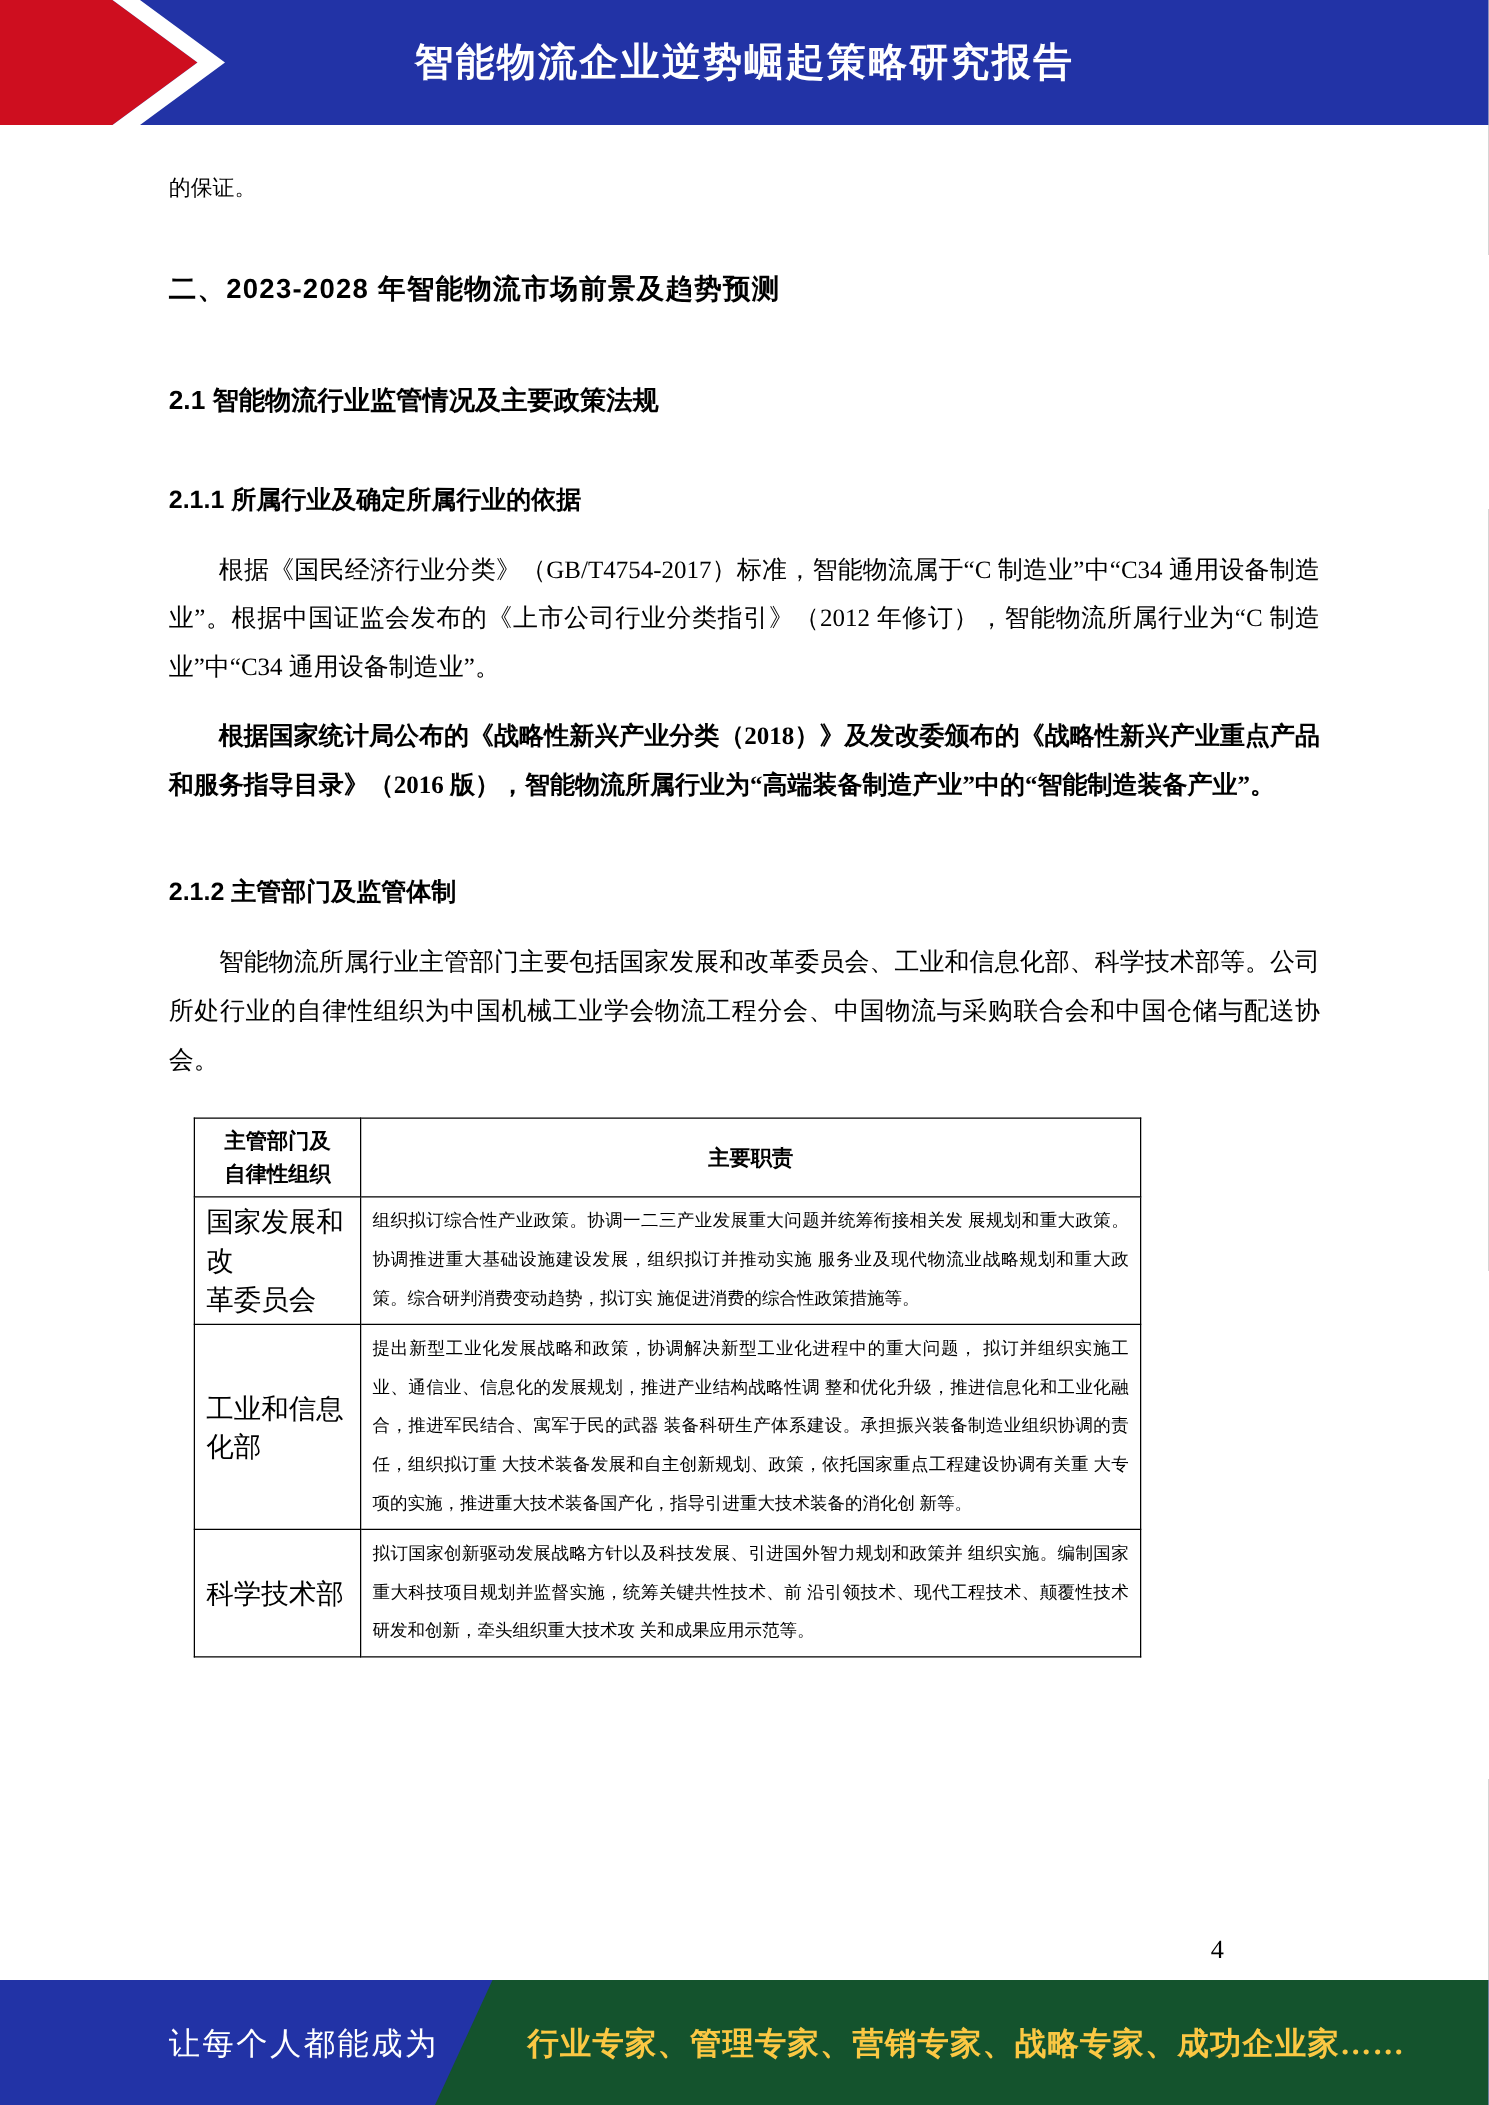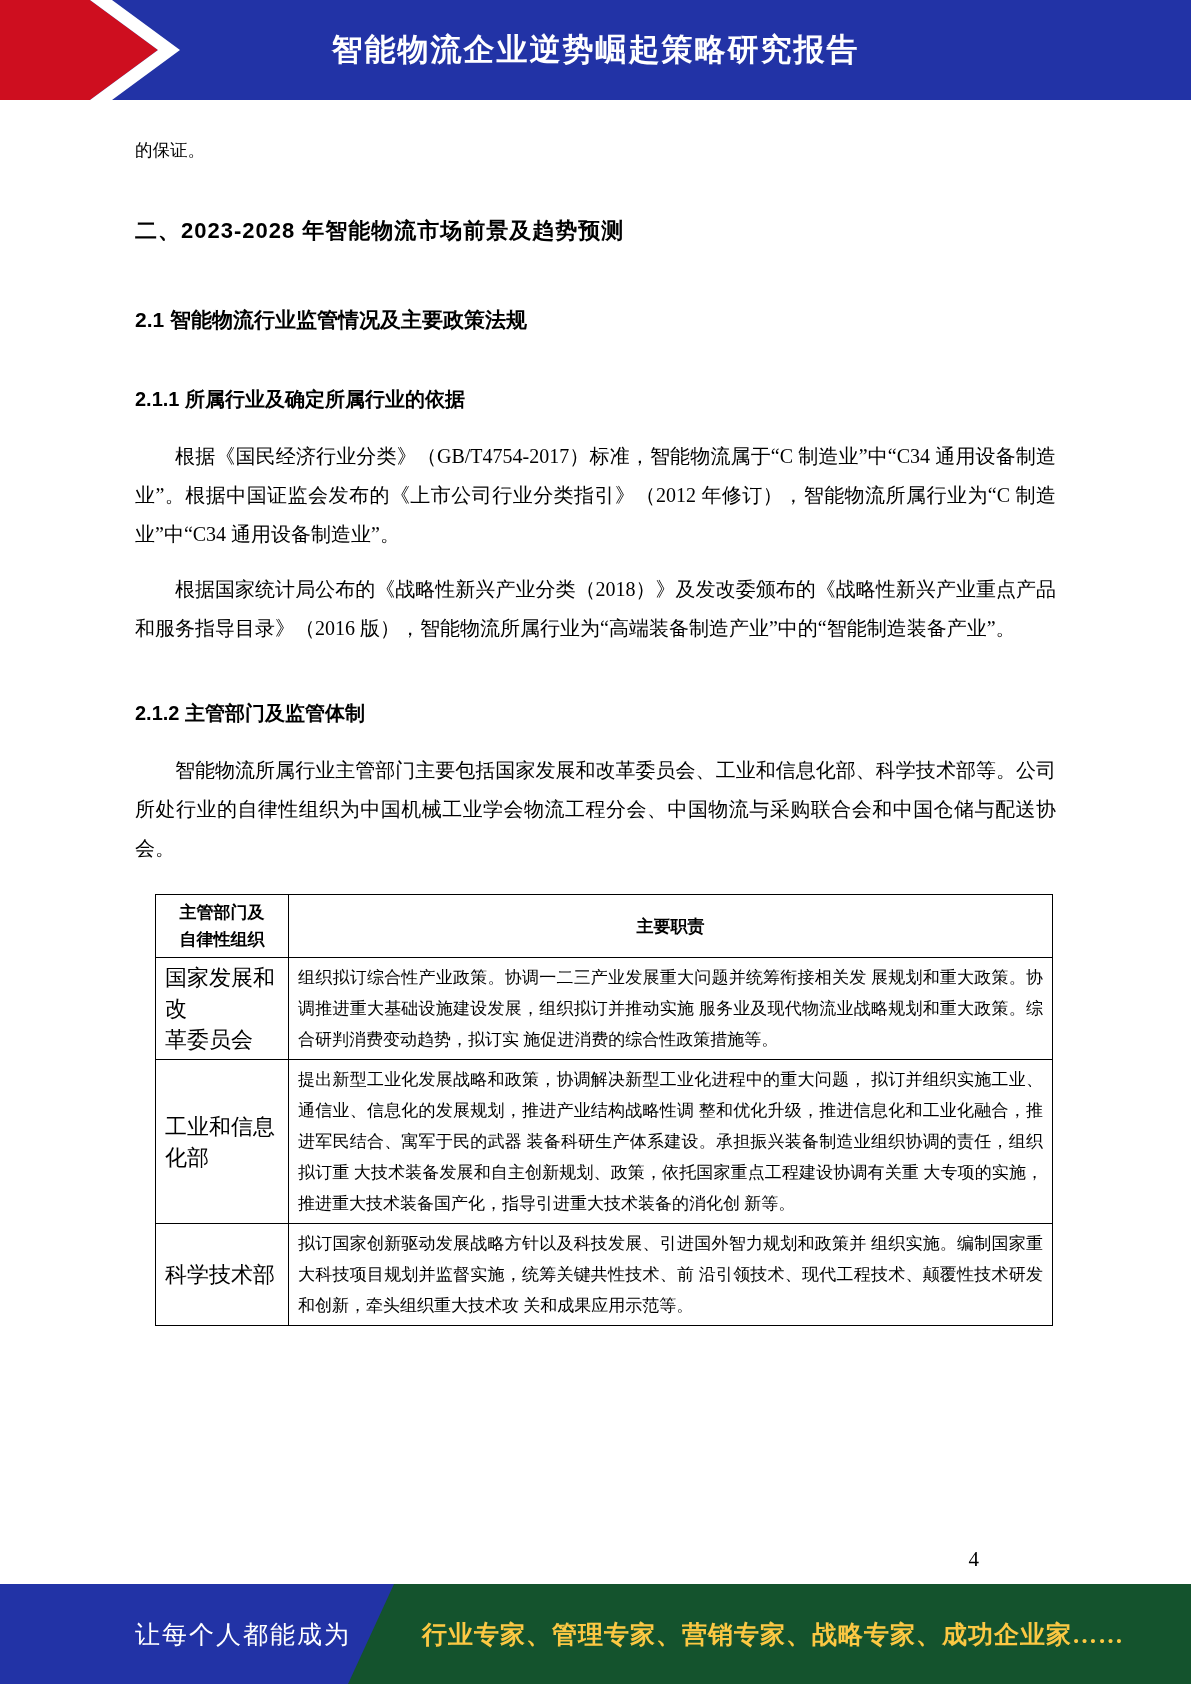--- a/index.html
+++ b/index.html
@@ -47,46 +47,46 @@
   .h3 {
     margin-top:52px;
     font-family:"Liberation Sans", sans-serif;
     font-weight:bold; font-size:20px;
   }
   .para {
     margin-top:24px;
     font-size:20px; line-height:39px;
     text-align:justify; text-indent:2em;
   }
-  .para + .para { margin-top:16px; }
+  .para + .para { margin-top:16px;font-weight:bold; }
 
   
   table.gov {
     margin-top:26px; margin-left:20px;
-    width:898px;
+    width:758px;
     border-collapse:collapse;
     font-size:17px;
   }
   table.gov th, table.gov td {
     border:1.5px solid #000;
     padding:4px 9px;
   }
   table.gov th {
     font-family:"Liberation Sans", sans-serif;
     font-weight:bold; font-size:17px;
     text-align:center; vertical-align:middle;
     height:62px; line-height:27px;
   }
   th.col-dept, td.cell-dept { width:133px; }
   .pre { white-space:pre-line; }
   td.cell-dept {
     vertical-align:middle; line-height:31px; font-size:22px;
   }
   td.cell-duty {
-    vertical-align:middle; line-height:31px; text-align:justify; font-size:17px;margin-left:40px;
+    vertical-align:middle; line-height:31px; text-align:justify; font-size:14px;margin-left:40px;
   }
 
   
   .page-num {
     position:absolute; right:212px; bottom:112px;
     font-size:21px; font-family:"Liberation Serif", serif;
   }
 
   
   .footer {

